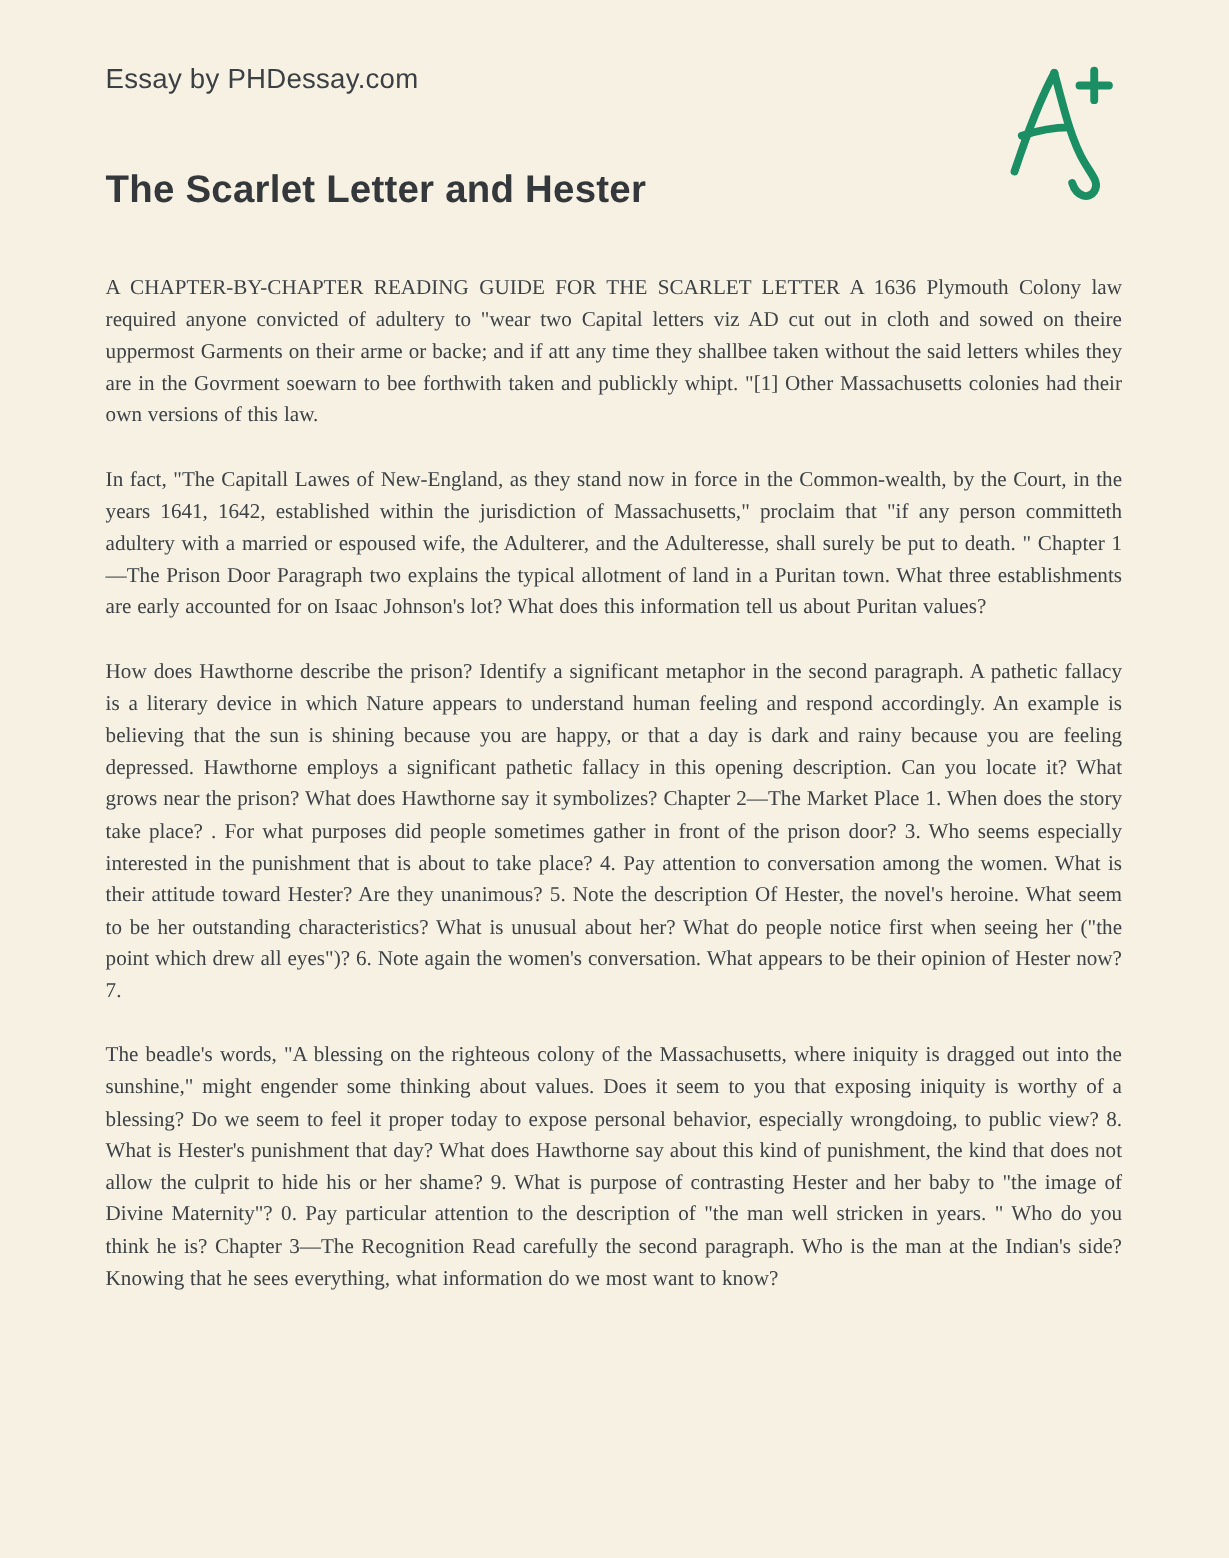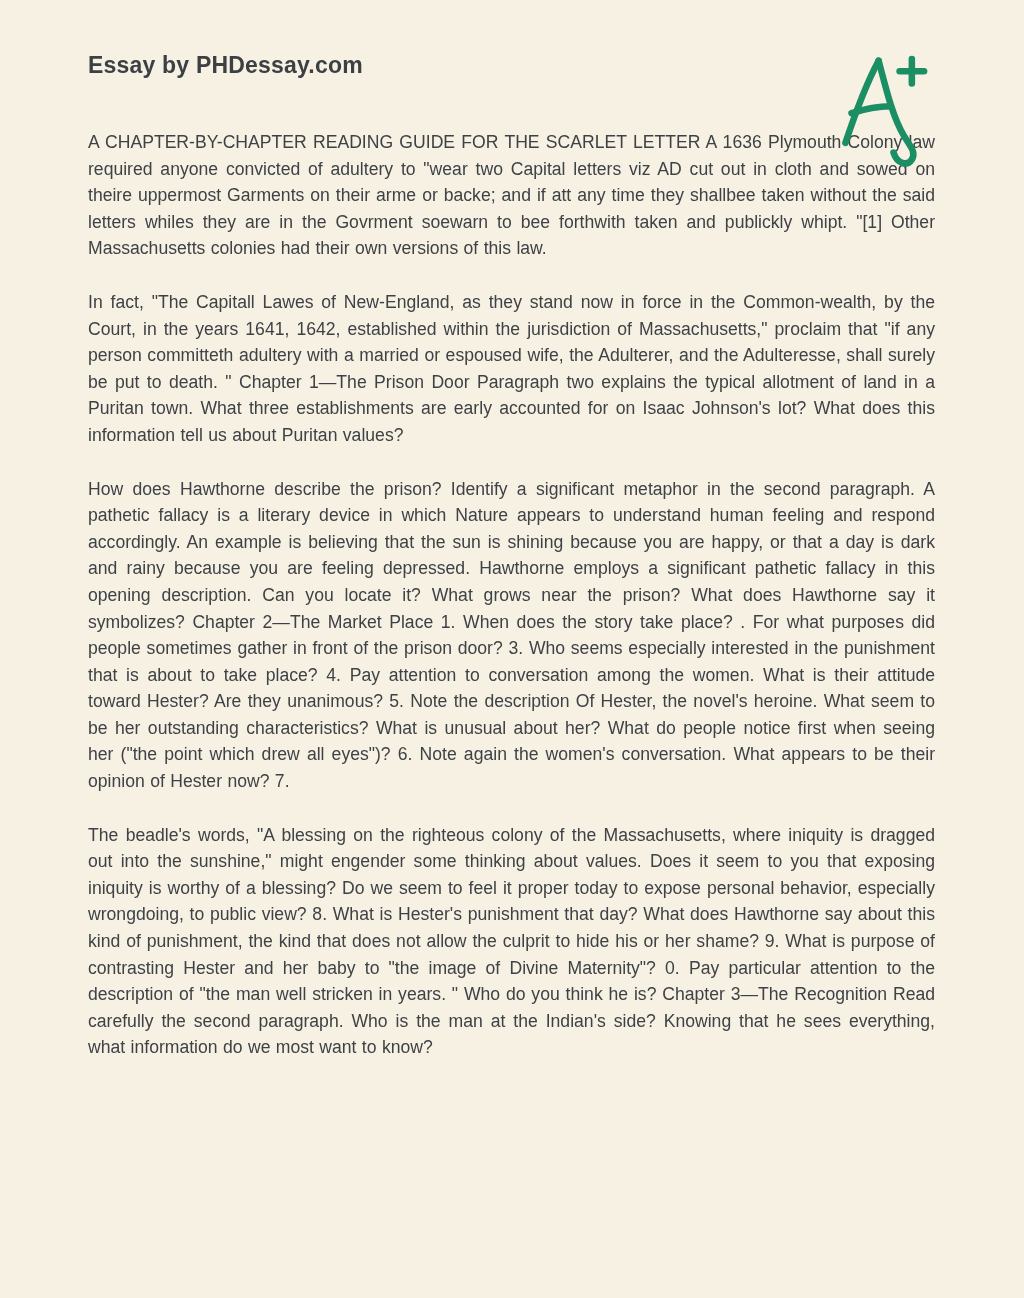--- a/index.html
+++ b/index.html
@@ -15,21 +15,21 @@
     position: relative;
   }
   .page {
     position: relative;
     padding: 52px 89px 0 88px;
     width: 1024px;
     height: 1298px;
   }
   .byline {
     font-size: 23px;
-    font-weight: bold;
+    font-weight: normal;
     color: #3c4043;
     letter-spacing: 0.2px;
   }
   .source-line {
     margin-top: 24px;
     font-size: 14.5px;
     color: #8d9296;
   }
   .source-line .source-label { margin-right: 5px; }
   .source-line a {
@@ -45,21 +45,21 @@
     height: 118px;
   }
   .logo svg { width: 100%; height: 100%; }
   h1.essay-title {
     margin-top: 60px;
     font-size: 32px;
     font-weight: bold;
     color: #34383b;
     letter-spacing: 0.2px;
   }
-  .essay-body { margin-top: 50px; }
+  .essay-body { margin-top: 50px; font-family: Liberation Serif, serif; }
   .essay-body p {
     font-size: 17.6px;
     line-height: 26.6px;
     text-align: justify;
     color: #3e4245;
     margin-bottom: 27px;
     word-spacing: 0.5px;
   }
 </style>
 </head>
@@ -83,20 +83,21 @@
             <path d="M19 70 C 34 65, 50 62, 64 62"></path>
 
             <path d="M88 8 L88 36"></path>
             <path d="M74 22 L102 22"></path>
           </g>
         </svg>
       </span>
     </div>
   </header>
 
+  <h1 class="essay-title">The Scarlet Letter and Hester</h1>
 
   <main class="essay-body">
     <p>A CHAPTER-BY-CHAPTER READING GUIDE FOR THE SCARLET LETTER A 1636 Plymouth Colony law required anyone convicted of adultery to "wear two Capital letters viz AD cut out in cloth and sowed on theire uppermost Garments on their arme or backe; and if att any time they shallbee taken without the said letters whiles they are in the Govrment soewarn to bee forthwith taken and publickly whipt. "[1] Other Massachusetts colonies had their own versions of this law.</p>
     <p>In fact, "The Capitall Lawes of New-England, as they stand now in force in the Common-wealth, by the Court, in the years 1641, 1642, established within the jurisdiction of Massachusetts," proclaim that "if any person committeth adultery with a married or espoused wife, the Adulterer, and the Adulteresse, shall surely be put to death. " Chapter 1—The Prison Door Paragraph two explains the typical allotment of land in a Puritan town. What three establishments are early accounted for on Isaac Johnson's lot? What does this information tell us about Puritan values?</p>
     <p>How does Hawthorne describe the prison? Identify a significant metaphor in the second paragraph. A pathetic fallacy is a literary device in which Nature appears to understand human feeling and respond accordingly. An example is believing that the sun is shining because you are happy, or that a day is dark and rainy because you are feeling depressed. Hawthorne employs a significant pathetic fallacy in this opening description. Can you locate it? What grows near the prison? What does Hawthorne say it symbolizes? Chapter 2—The Market Place 1. When does the story take place? . For what purposes did people sometimes gather in front of the prison door? 3. Who seems especially interested in the punishment that is about to take place? 4. Pay attention to conversation among the women. What is their attitude toward Hester? Are they unanimous? 5. Note the description Of Hester, the novel's heroine. What seem to be her outstanding characteristics? What is unusual about her? What do people notice first when seeing her ("the point which drew all eyes")? 6. Note again the women's conversation. What appears to be their opinion of Hester now? 7.</p>
     <p>The beadle's words, "A blessing on the righteous colony of the Massachusetts, where iniquity is dragged out into the sunshine," might engender some thinking about values. Does it seem to you that exposing iniquity is worthy of a blessing? Do we seem to feel it proper today to expose personal behavior, especially wrongdoing, to public view? 8. What is Hester's punishment that day? What does Hawthorne say about this kind of punishment, the kind that does not allow the culprit to hide his or her shame? 9. What is purpose of contrasting Hester and her baby to "the image of Divine Maternity"? 0. Pay particular attention to the description of "the man well stricken in years. " Who do you think he is? Chapter 3—The Recognition Read carefully the second paragraph. Who is the man at the Indian's side? Knowing that he sees everything, what information do we most want to know?</p>
   </main>
 
 </div>
 

